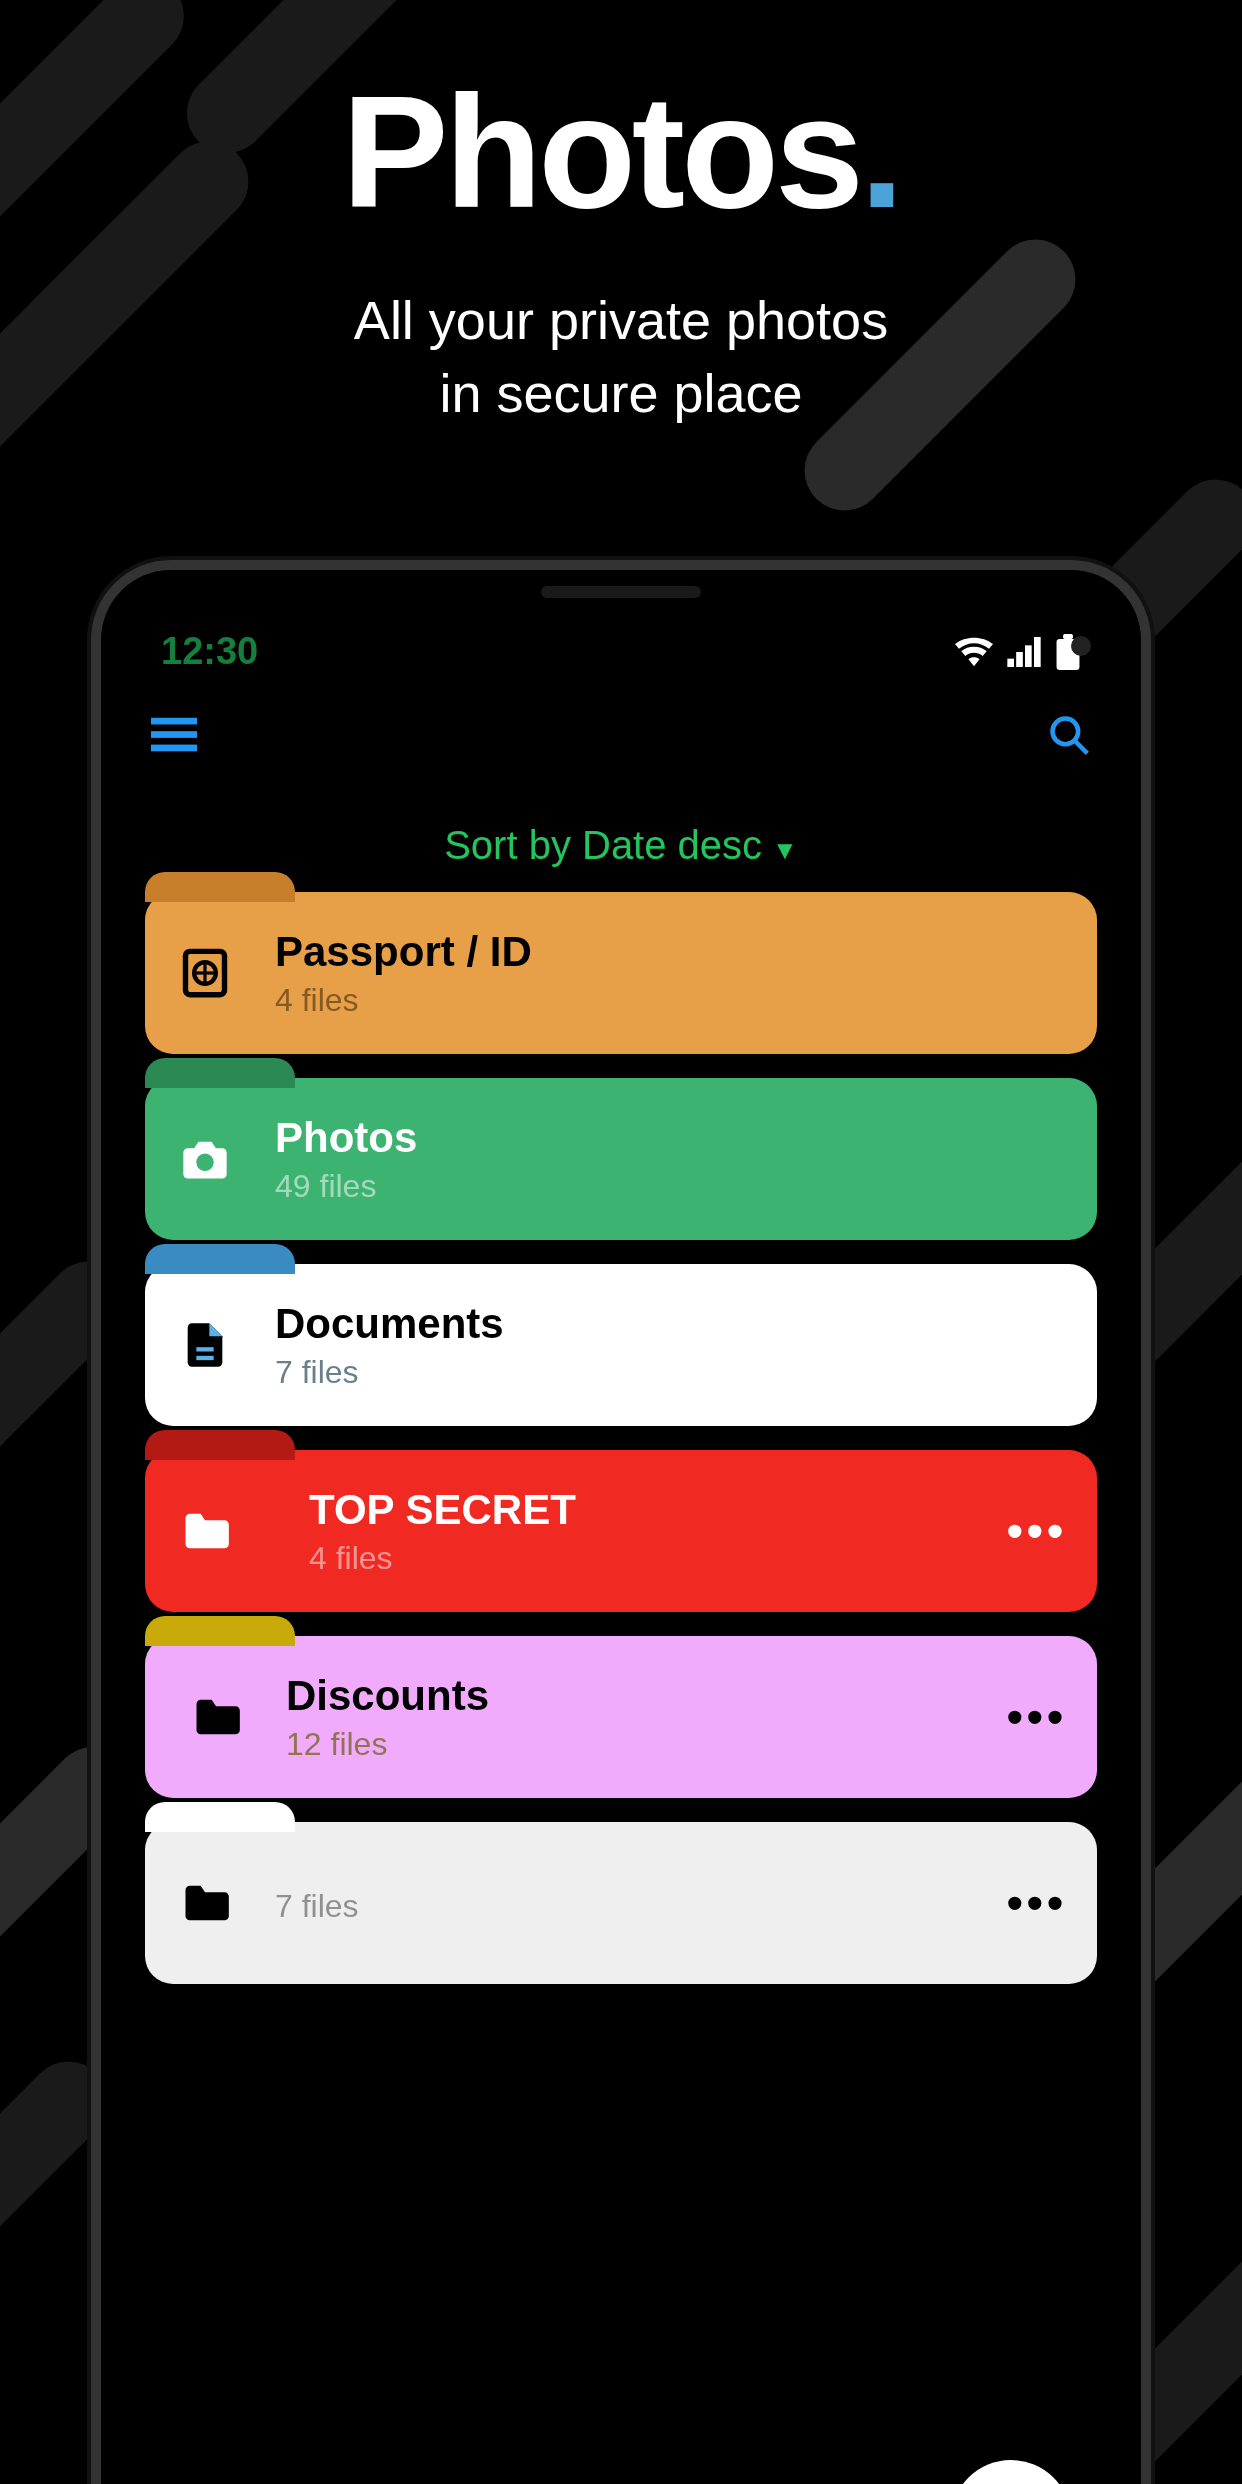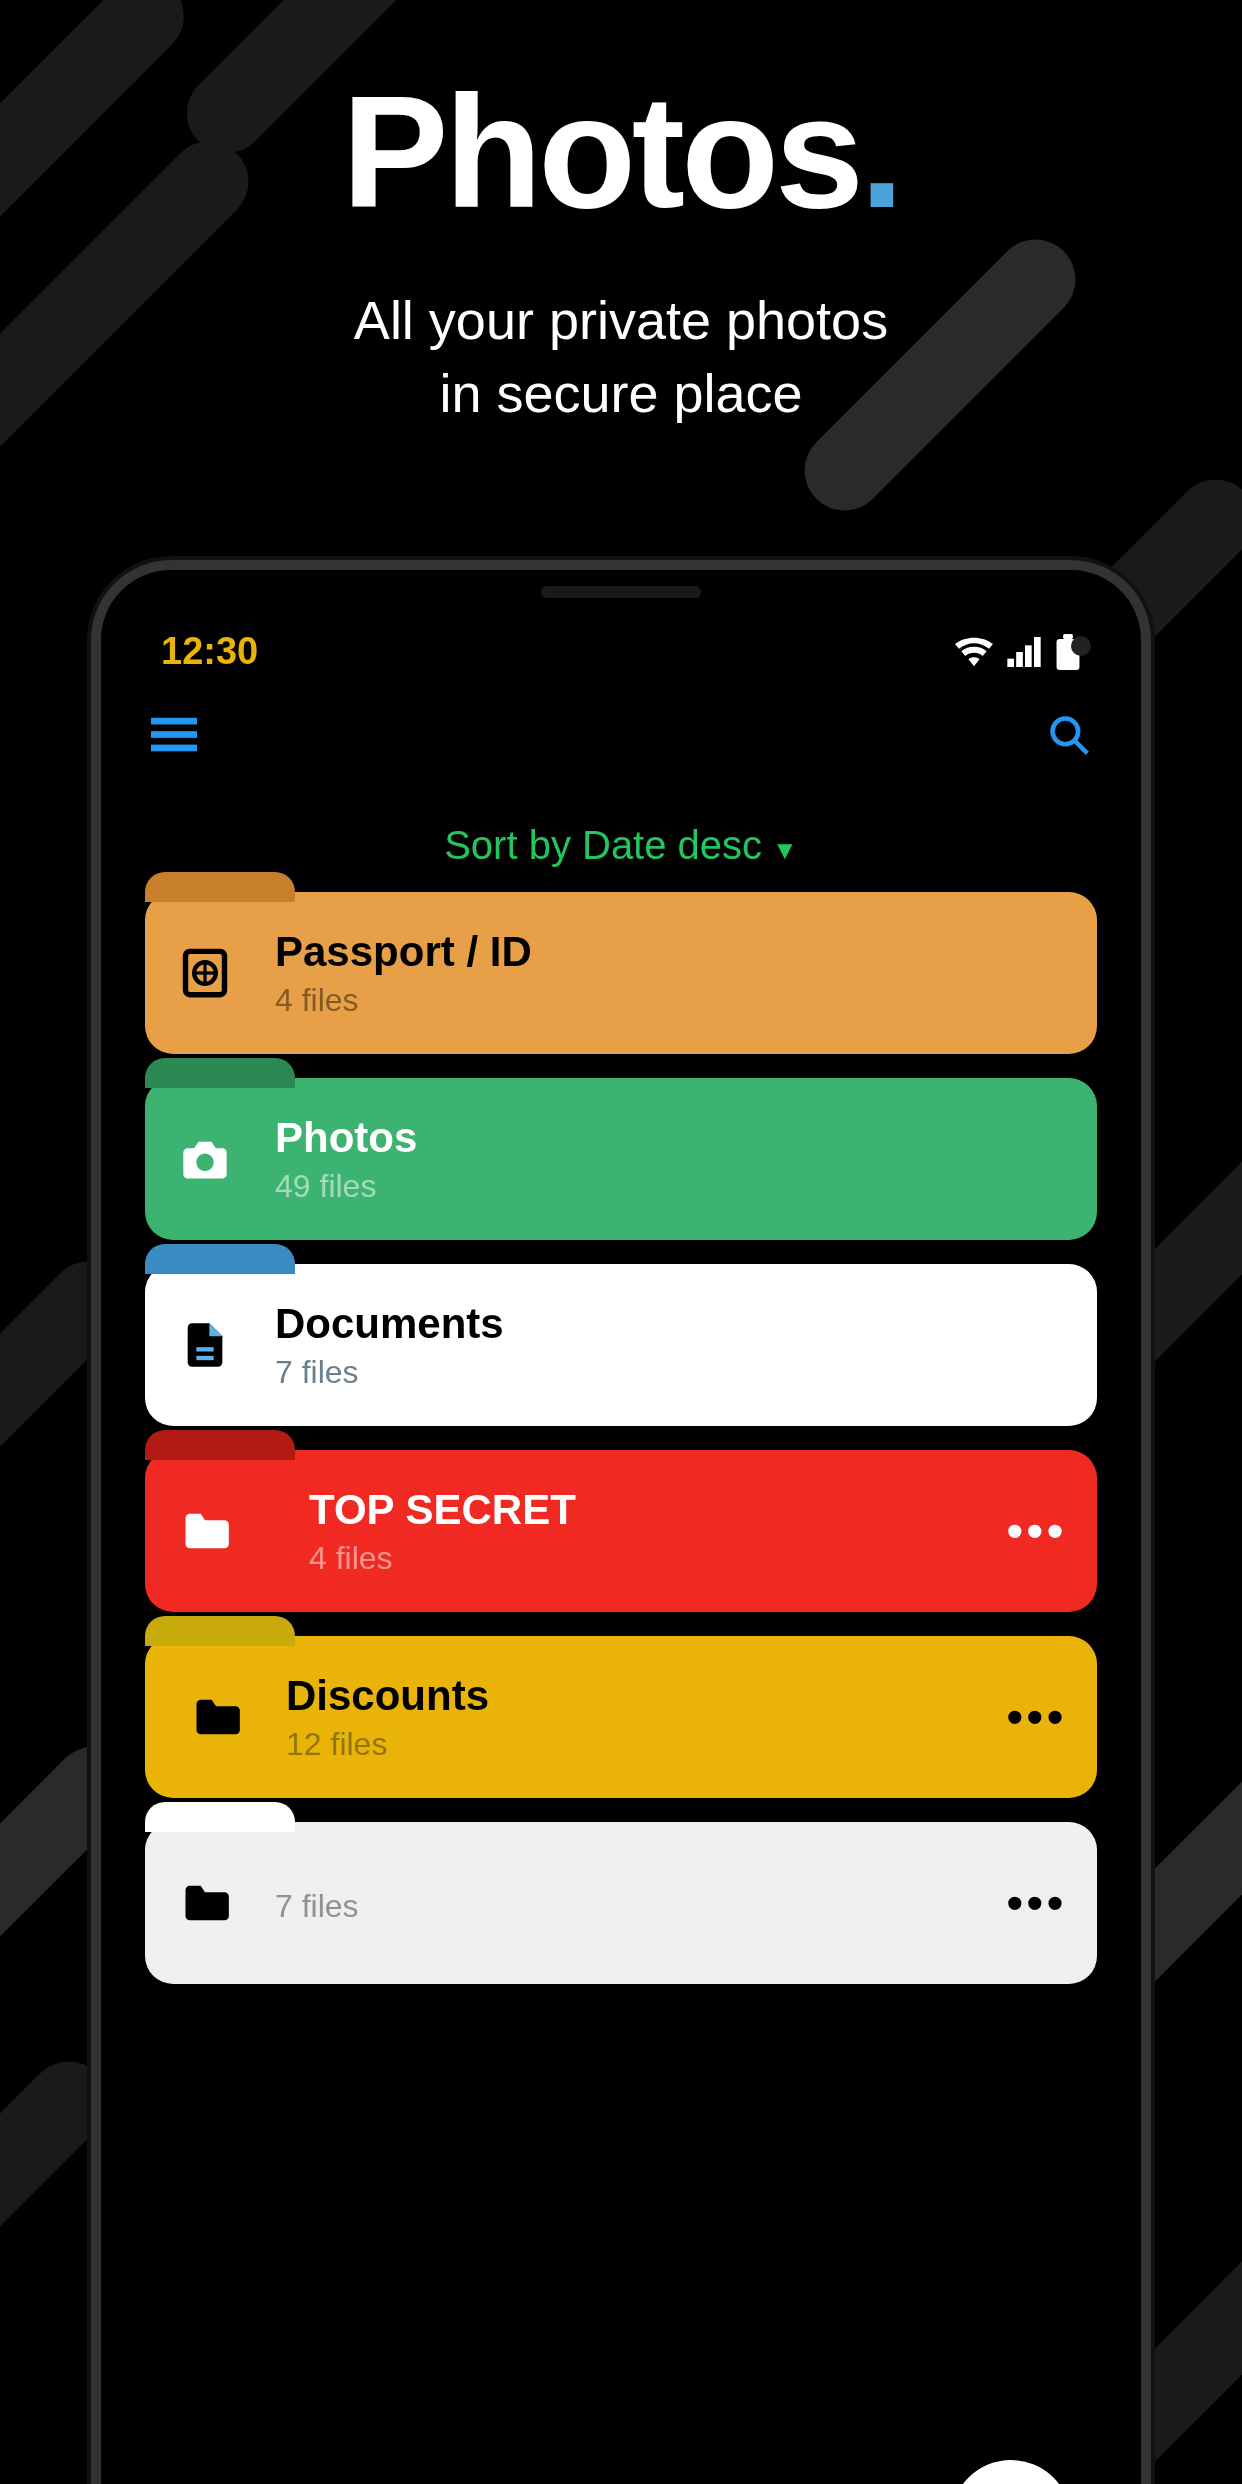--- a/index.html
+++ b/index.html
@@ -81,21 +81,21 @@
     background: #000;
     border-radius: 40px 40px 0 0;
     overflow: hidden;
   }
 
   .status-bar {
     display: flex;
     justify-content: space-between;
     align-items: center;
     padding: 20px 40px 10px 40px;
-    color: #eab308;
+    color: #15803d;
     font-size: 38px;
     font-weight: 600;
     gap: 23px;
   }
   .status-right { display:flex; align-items:center; gap:14px; }
   .status-right svg { fill:#fff; }
 
   .app-bar {
     display: flex;
     justify-content: space-between;
@@ -272,21 +272,21 @@
               <svg viewBox="0 0 24 24" fill="#ffffff">
                 <path d="M3 6a2 2 0 012-2h5l2 3h9a2 2 0 012 2v9a2 2 0 01-2 2H5a2 2 0 01-2-2V6z"></path>
               </svg>
             </span>
     <span class="f-text">
       <div class="title">TOP SECRET</div>
       <div class="sub" style="color:rgba(255,255,255,0.7)">4 files</div>
     </span>
     <span class="f-more" style="color:#ffffff">•••</span>
   </div>
-          <div class="folder" style="background: #eab308; color: rgb(0, 0, 0); padding-left: 41px;">
+          <div class="folder" style="background: #f0abfc; color: rgb(0, 0, 0); padding-left: 41px;">
     <style>.folder:nth-child(5)::before{background:#c8aa0a;}</style>
     <span class="f-icon">
               <svg viewBox="0 0 24 24" fill="#000000">
                 <path d="M3 6a2 2 0 012-2h5l2 3h9a2 2 0 012 2v9a2 2 0 01-2 2H5a2 2 0 01-2-2V6z"></path>
               </svg>
             </span>
     <span class="f-text">
       <div class="title">Discounts</div>
       <div class="sub" style="color:#6b5b08">12 files</div>
     </span>

